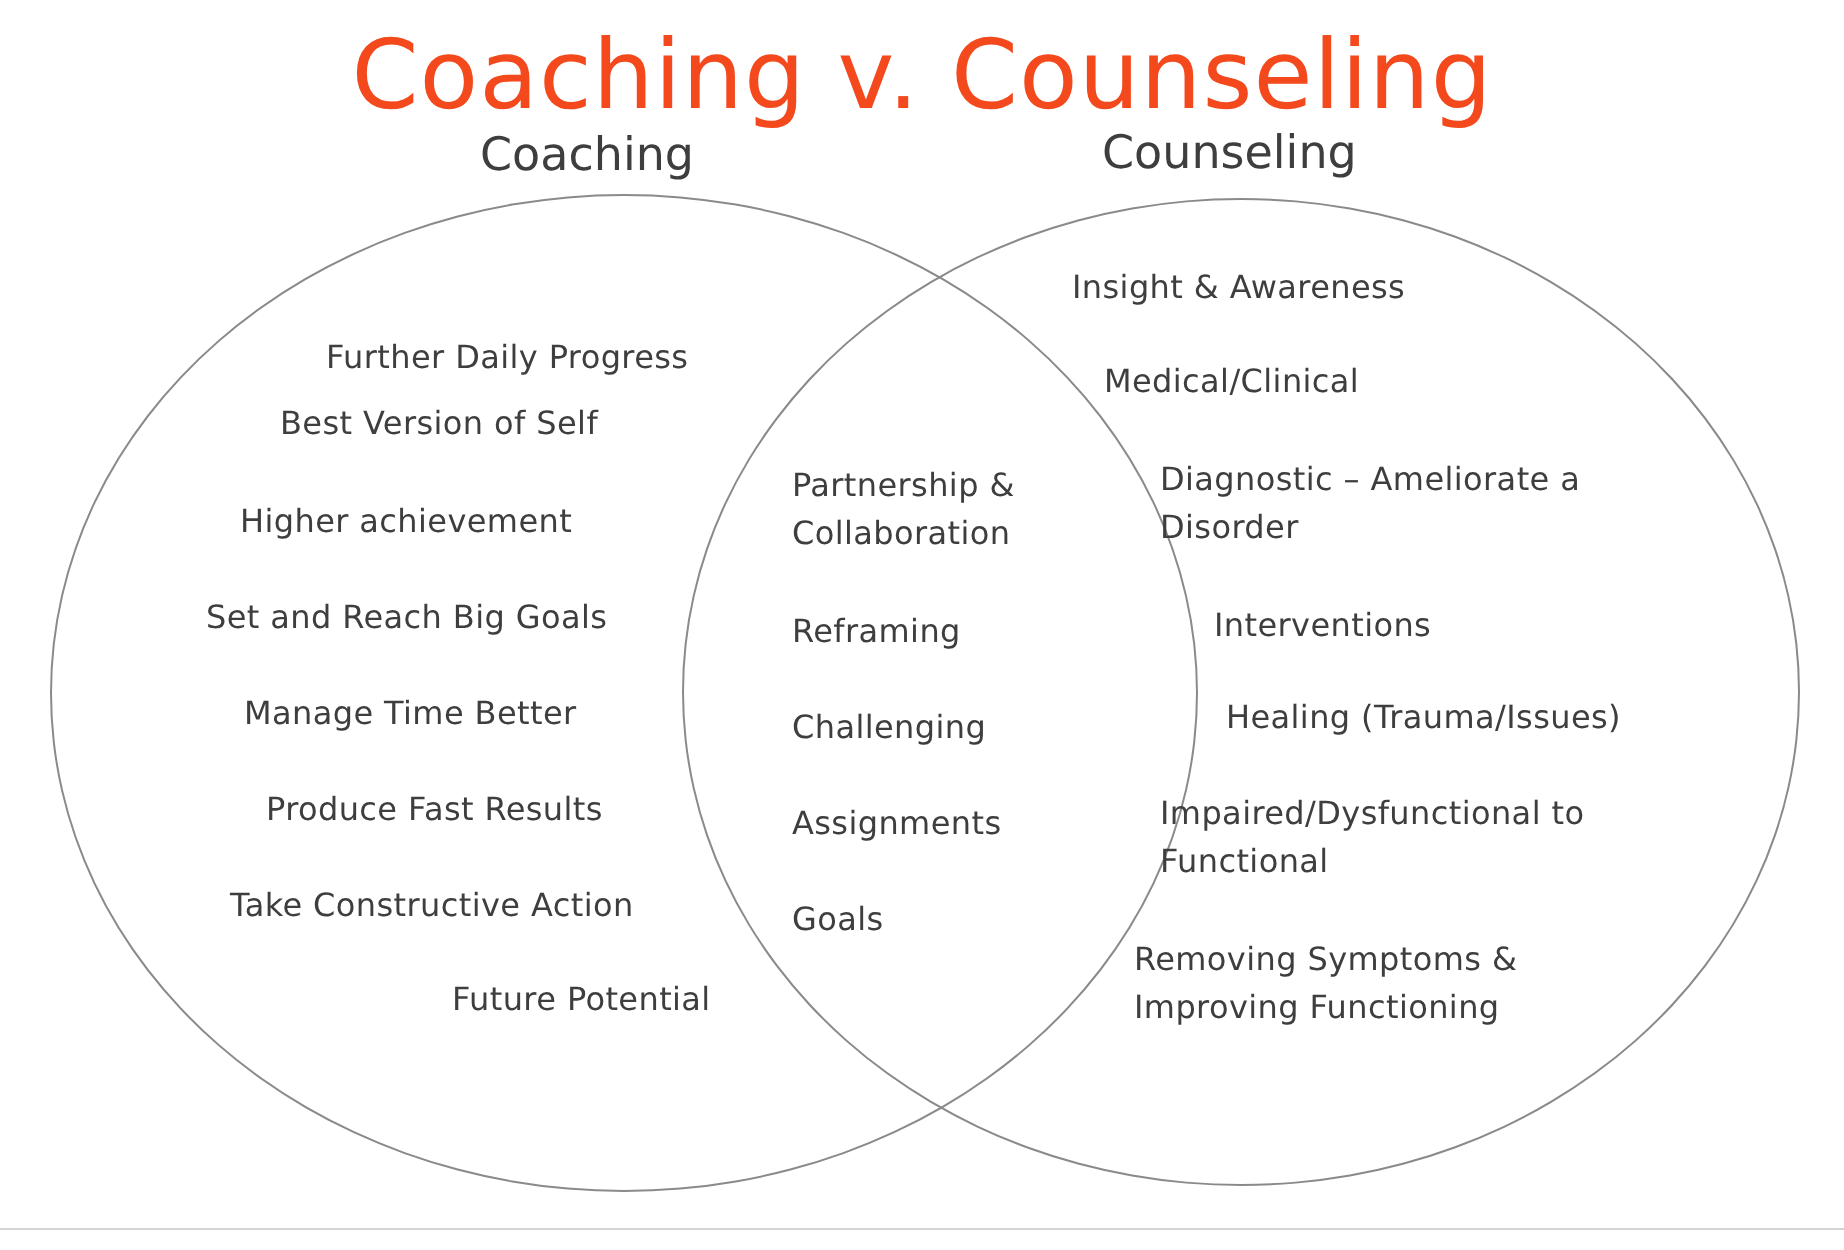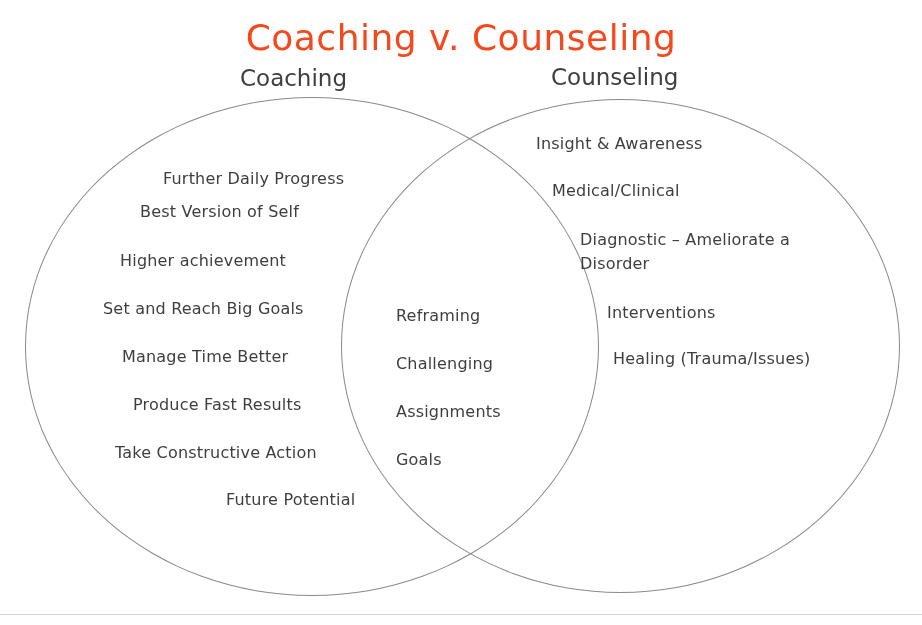--- a/index.html
+++ b/index.html
@@ -14,21 +14,21 @@
     background: #ffffff;
     overflow: hidden;
     font-family: "DejaVu Sans", sans-serif;
   }
   .title {
     position: absolute;
     left: 0;
     top: 16px;
     width: 922px;
     text-align: center;
-    font-size: 36px;
+    font-size: 48px;
     line-height: 44px;
     color: var(--title-color, #f3491d);
     letter-spacing: 0.5px;
     white-space: nowrap;
   }
   .circle-label {
     position: absolute;
     font-size: 23px;
     line-height: 28px;
     color: var(--text-color, #3e3e3e);
@@ -100,26 +100,29 @@
 
   <div class="item li0">Further Daily Progress</div>
   <div class="item li1">Best Version of Self</div>
   <div class="item li2">Higher achievement</div>
   <div class="item li3">Set and Reach Big Goals</div>
   <div class="item li4">Manage Time Better</div>
   <div class="item li5">Produce Fast Results</div>
   <div class="item li6">Take Constructive Action</div>
   <div class="item li7">Future Potential</div>
 
+  <div class="item wrap ov0">Partnership &amp; Collaboration</div>
   <div class="item ov1">Reframing</div>
   <div class="item ov2">Challenging</div>
   <div class="item ov3">Assignments</div>
   <div class="item ov4">Goals</div>
 
   <div class="item ri0">Insight &amp; Awareness</div>
   <div class="item ri1">Medical/Clinical</div>
   <div class="item wrap ri2">Diagnostic – Ameliorate a Disorder</div>
   <div class="item ri3">Interventions</div>
   <div class="item ri4">Healing (Trauma/Issues)</div>
+  <div class="item wrap ri5">Impaired/Dysfunctional to Functional</div>
+  <div class="item wrap ri6">Removing Symptoms &amp; Improving Functioning</div>
 
   <div class="bottom-divider"></div>
 
 </div>
 
 </body></html>

